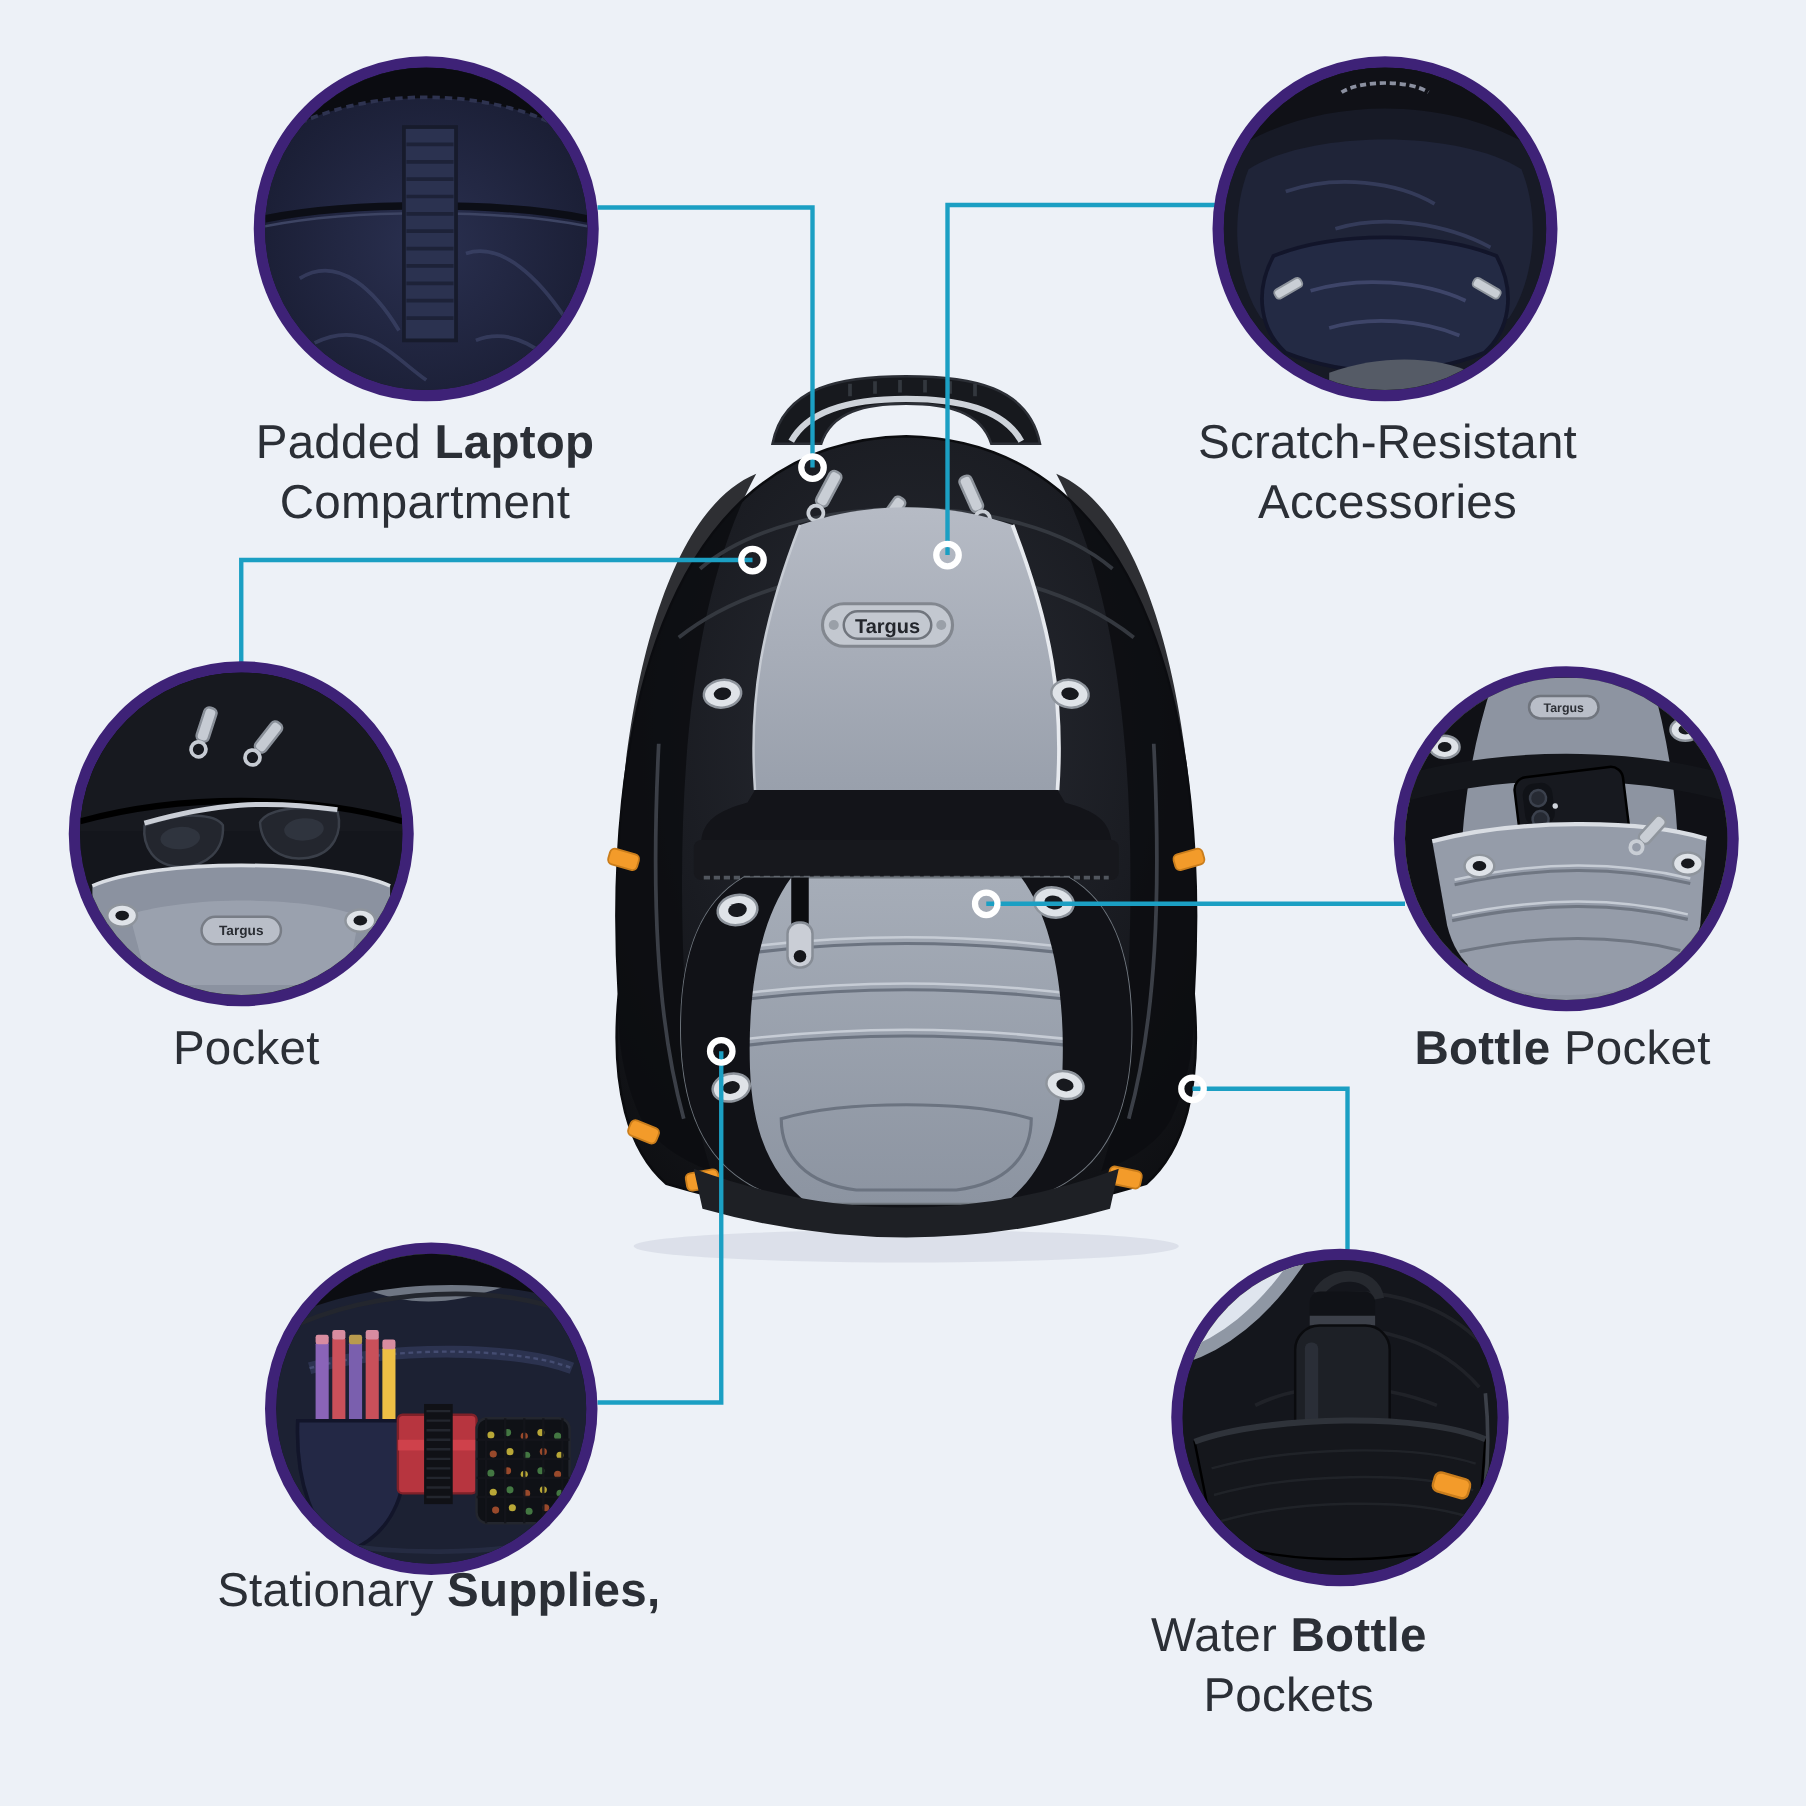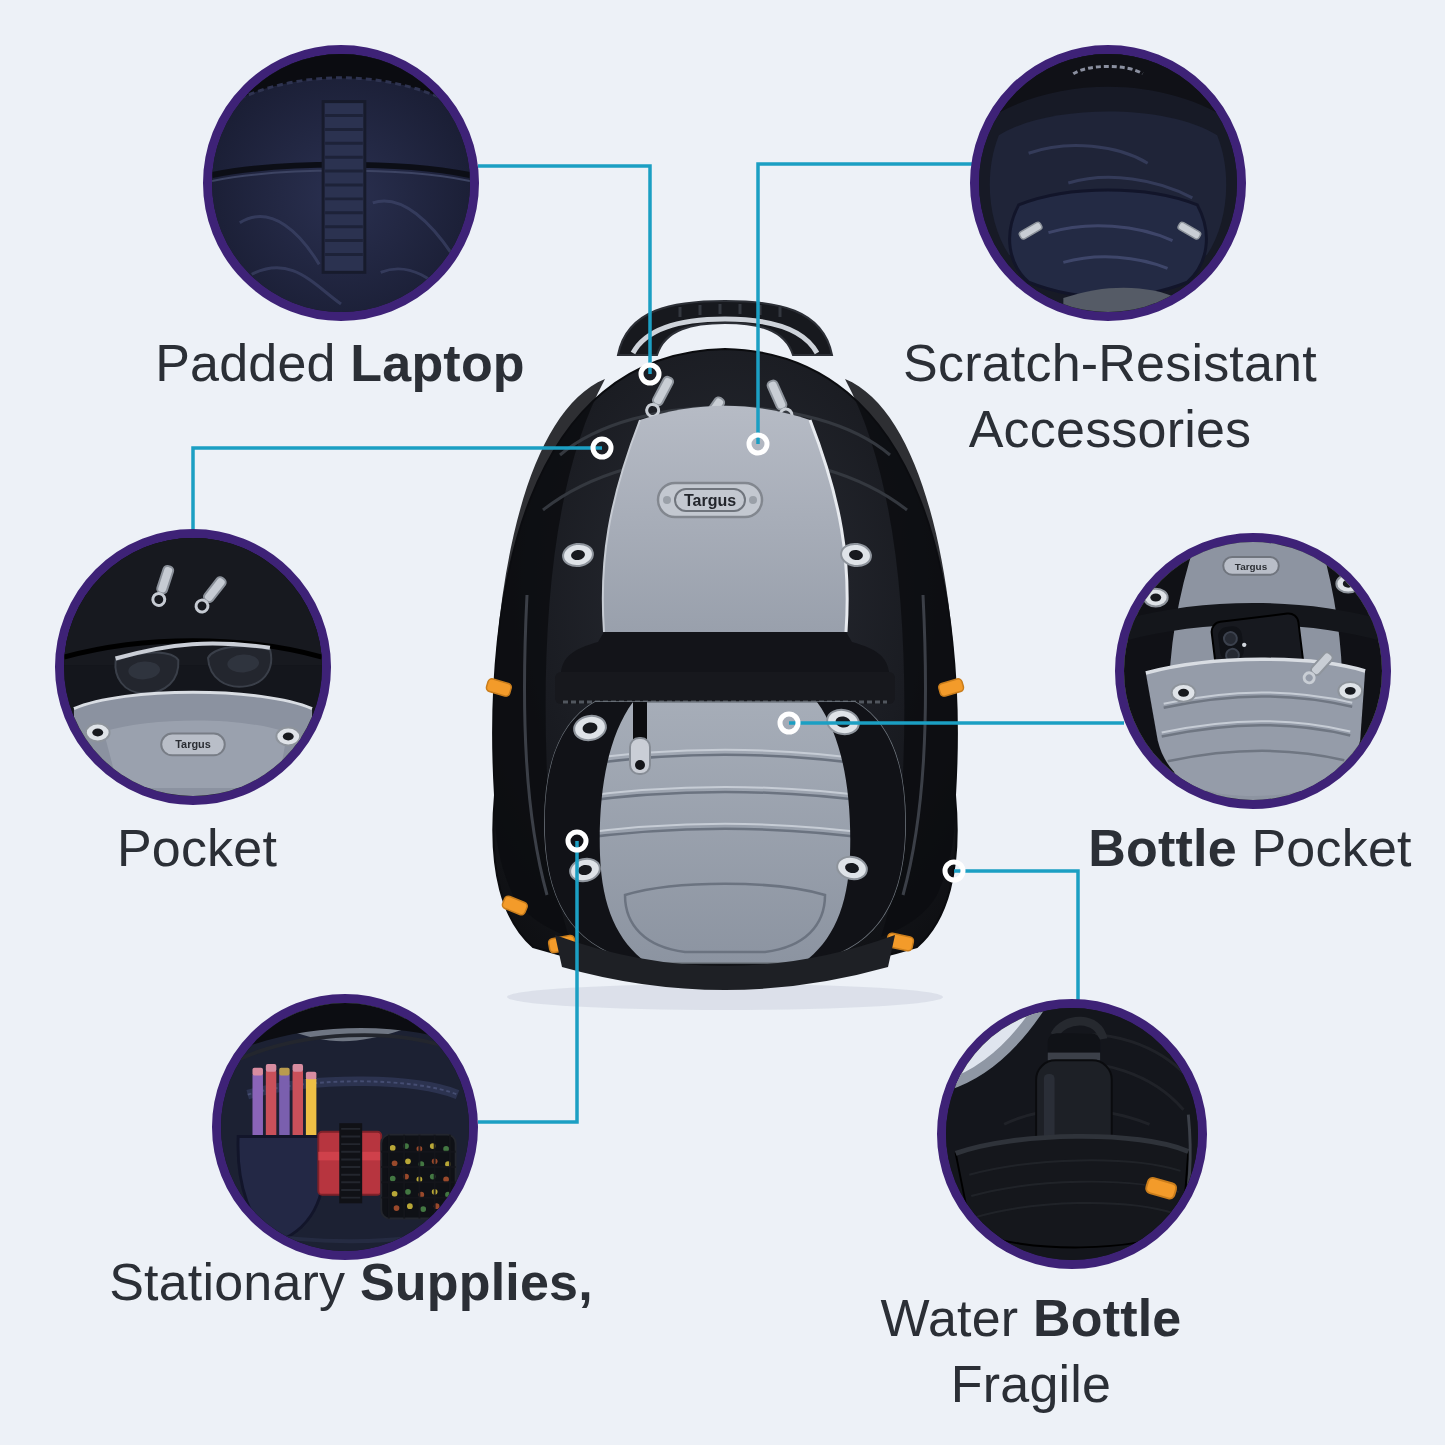--- a/index.html
+++ b/index.html
@@ -3,21 +3,21 @@
 <meta charset="utf-8">
 <style>
   html,body{margin:0;padding:0;background:#edf1f7;}
   .canvas{position:relative;width:1445px;height:1445px;background:#edf1f7;
           font-family:"Liberation Sans",sans-serif;overflow:hidden;}
   .bag{position:absolute;left:455px;top:295px;width:540px;height:720px;}
   .leads{position:absolute;left:0;top:0;width:1445px;height:1445px;pointer-events:none;}
   .callout{position:absolute;box-sizing:border-box;border:9px solid #3e2277;border-radius:50%;
            overflow:hidden;background:#181a22;}
   .callout svg{display:block;width:100%;height:100%;}
-  .label{position:absolute;text-align:center;color:#2b2f36;font-size:52px;line-height:1.27;
+  .label{position:absolute;text-align:center;color:#2b2f36;font-size:38px;line-height:1.27;
          letter-spacing:.2px;font-weight:400;}
   .label .b{font-weight:700;}
 </style>
 </head>
 <body>
 
 <div class="canvas">
 
   <div class="bag">
     <svg viewBox="0 0 540 720">
@@ -402,20 +402,21 @@
       </g>
       <g transform="translate(222,186) rotate(16)">
         <rect x="-15" y="-8" width="30" height="16" rx="5" fill="#f39b2a" stroke="#c97d1c" stroke-width="2"></rect>
       </g>
       <path d="M250 110 C254 150 252 190 242 225" fill="none" stroke="#3c4049" stroke-width="3"></path>
     </svg>
   </div>
 
   <div class="label" style="left:90px;top:330px;width:500px">
     <div><span>Padded </span><span class="b">Laptop</span></div>
+    <div><span>Compartment</span></div>
   </div>
 
   <div class="label" style="left:880px;top:330px;width:460px">
     <div><span>Scratch-Resistant</span></div>
     <div><span>Accessories</span></div>
   </div>
 
   <div class="label" style="left:0px;top:815px;width:394px">
     <div><span>Pocket</span></div>
   </div>
@@ -423,16 +424,16 @@
   <div class="label" style="left:1030px;top:815px;width:440px">
     <div><span class="b">Bottle</span><span> Pocket</span></div>
   </div>
 
   <div class="label" style="left:75px;top:1249px;width:552px">
     <div><span>Stationary </span><span class="b">Supplies,</span></div>
   </div>
 
   <div class="label" style="left:831px;top:1285px;width:400px">
     <div><span>Water </span><span class="b">Bottle</span></div>
-    <div><span>Fragile</span></div>
+    <div><span>Pockets</span></div>
   </div>
 
 </div>
 
 </body></html>

